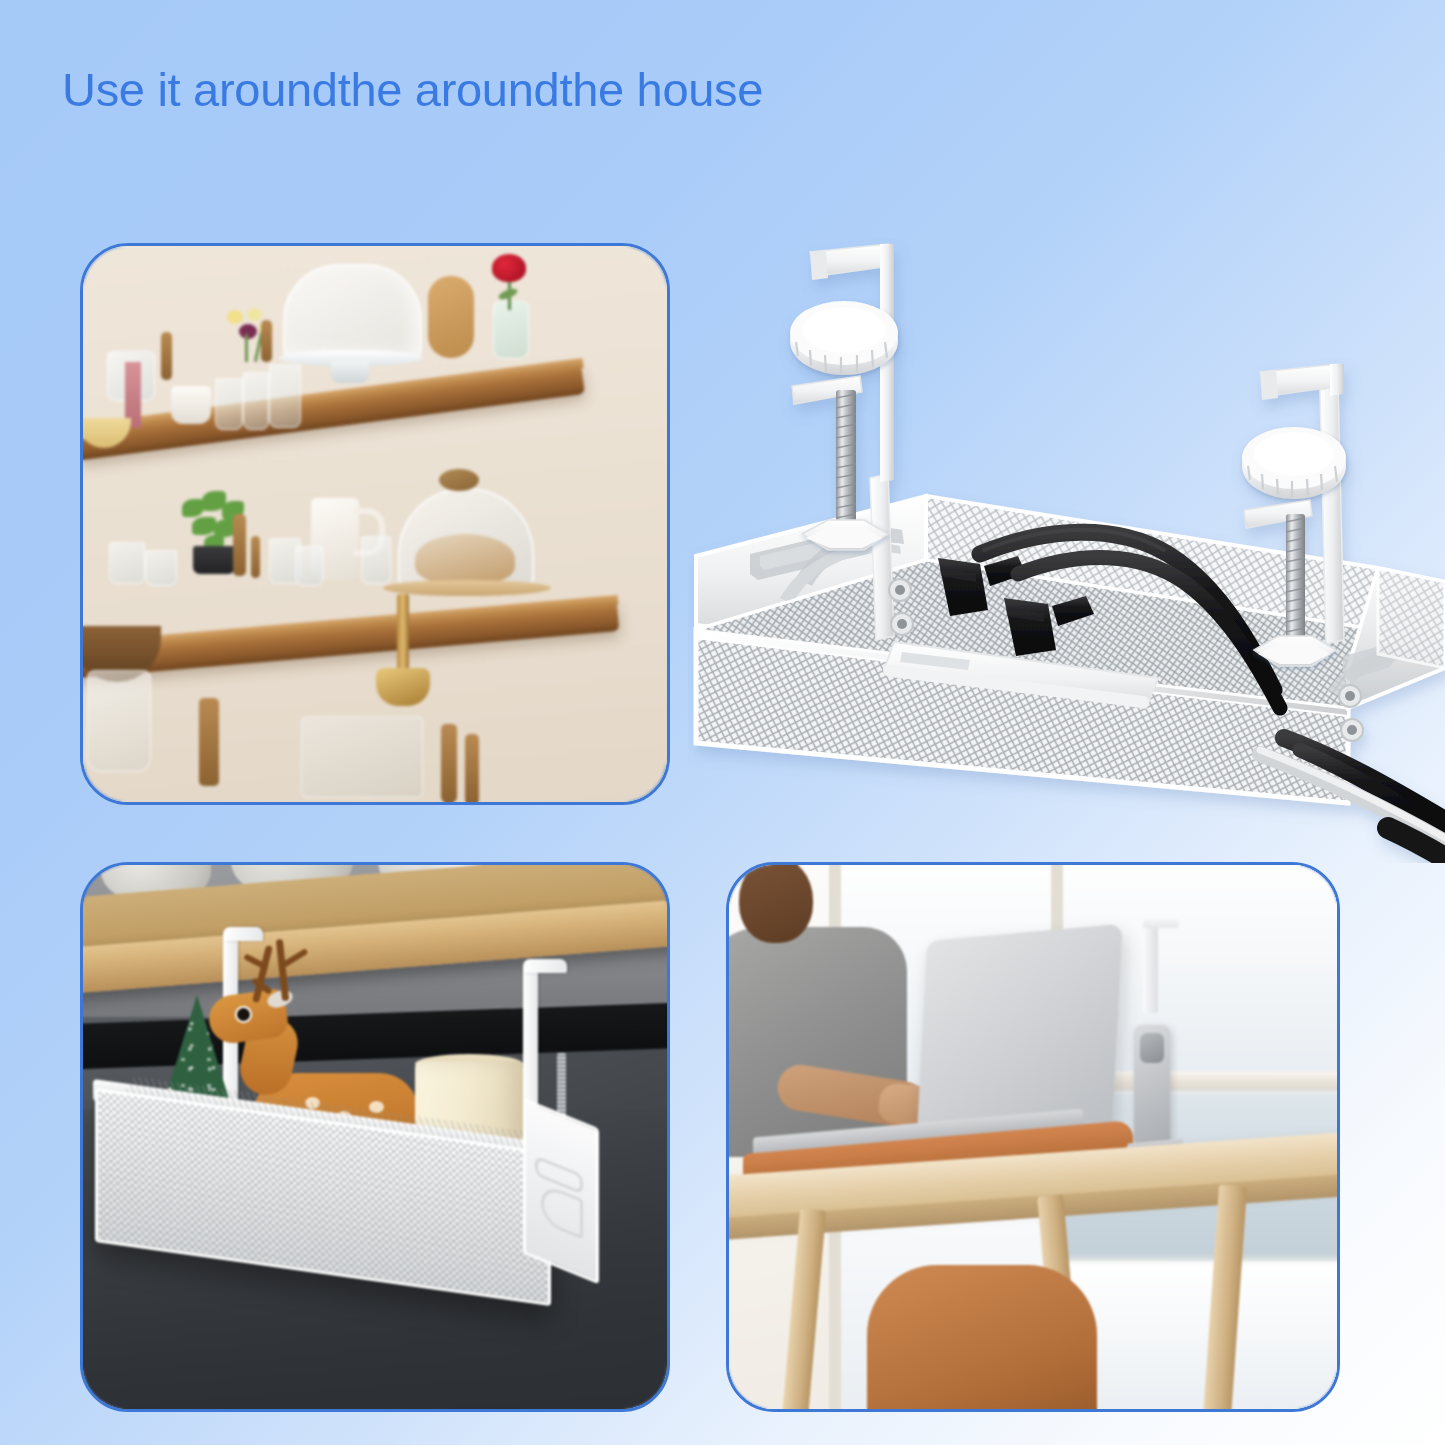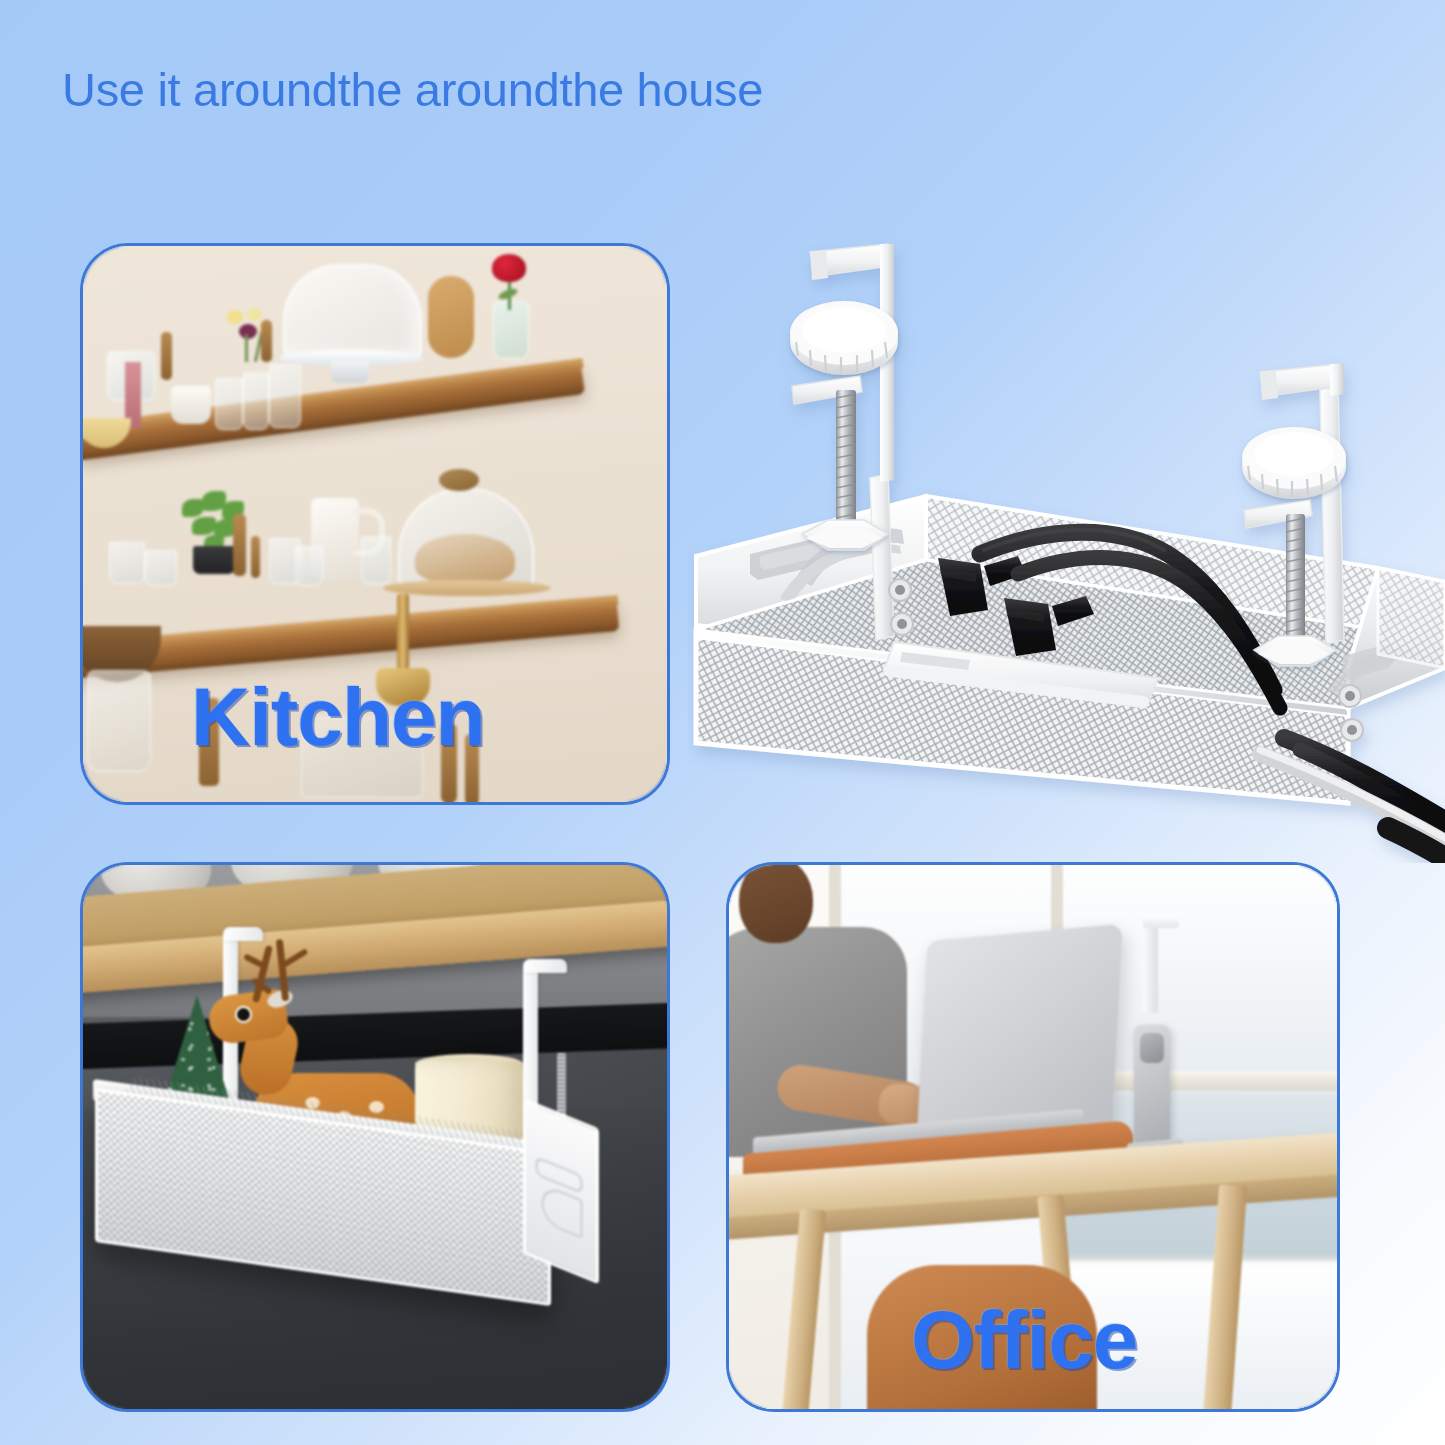--- a/index.html
+++ b/index.html
@@ -647,21 +647,20 @@
       <div id="brass-head"></div>
       <div id="hang-basket"></div>
       <div id="glass-jar-lg"></div>
       <div class="kutensil" style="left:116px;top:452px;width:20px;height:88px;"></div>
       <div id="kcaddy"></div>
       <div class="kutensil" style="left:358px;top:478px;width:16px;height:78px;"></div>
       <div class="kutensil" style="left:382px;top:488px;width:14px;height:70px;"></div>
 
       <div id="kitchen-blur"></div>
     </div>
-    <div class="card-label" id="label-kitchen">Kitchen</div>
   </div>
 
   <div class="card" id="card-study">
     <div class="scene">
       <div id="study-bg"></div>
       <div id="study-wall"></div>
       <div id="study-blackband"></div>
       <div id="study-floor"></div>
 
       <div class="bowl-lamp" id="bowl1"></div>
@@ -746,21 +745,20 @@
 
       <div id="o-desktop"></div>
       <div id="o-desk-edge"></div>
       <div class="o-leg" id="o-leg-left"></div>
       <div class="o-leg" id="o-leg-mid"></div>
       <div class="o-leg" id="o-leg-right"></div>
       <div id="o-chair"></div>
 
       <div id="office-blur"></div>
     </div>
-    <div class="card-label" id="label-office">Office</div>
   </div>
 
   <div id="product">
     <svg viewBox="0 0 757 625" xmlns="http://www.w3.org/2000/svg" aria-hidden="true">
       <defs>
         <linearGradient id="whiteMetal" x1="0" y1="0" x2="0" y2="1">
           <stop offset="0" stop-color="#ffffff"></stop>
           <stop offset="0.55" stop-color="#f1f2f3"></stop>
           <stop offset="1" stop-color="#d9dbdd"></stop>
         </linearGradient>

